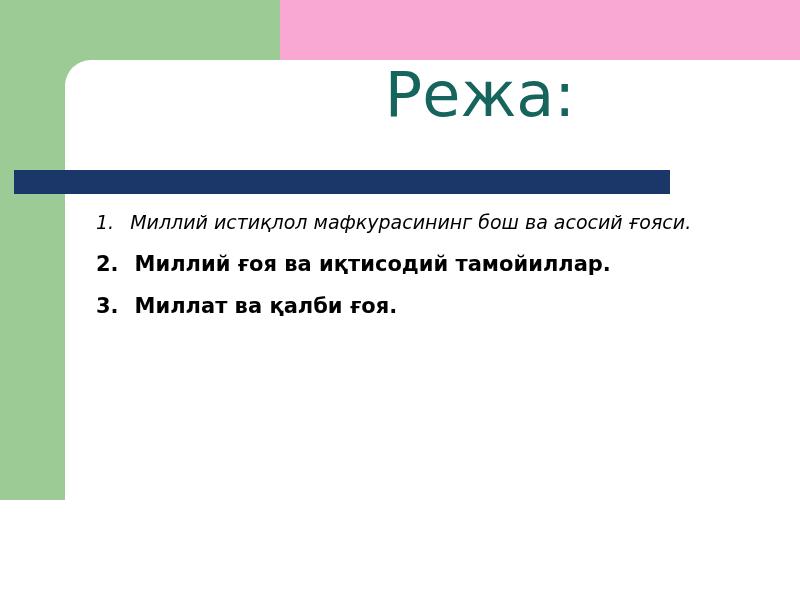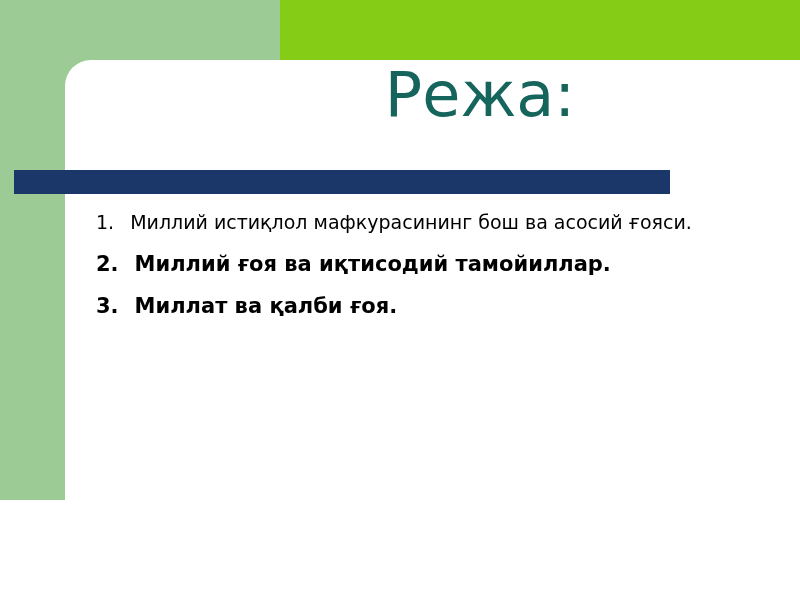--- a/index.html
+++ b/index.html
@@ -10,21 +10,21 @@
     width: 800px;
     height: 600px;
     background: #ffffff;
     font-family: "DejaVu Sans", sans-serif;
     overflow: hidden;
   }
   .slide {
     position: relative;
     width: 800px;
     height: 500px;
-    background: #84cc16;
+    background: #f9a8d4;
     overflow: hidden;
   }
   
   .green-band {
     position: absolute;
     left: 0;
     top: 0;
     width: 280px;
     height: 600px;
     background: #9ccb96;
@@ -74,20 +74,21 @@
     font-size: 21px;
     line-height: 1.32;
     margin-bottom: 14px;
     font-family: "DejaVu Sans", sans-serif;
   }
   .item-first {
     font-size: 19px;
     margin-left: 26px;
     margin-bottom: 16px;
     line-height: 1.34;
+    font-style: italic;
   }
   .item-first .num {
     margin-right: 14px;
   }
   .item .num {
     margin-right: 16px;
   }
   .item-4 {
     margin-left: 0px;
   }

